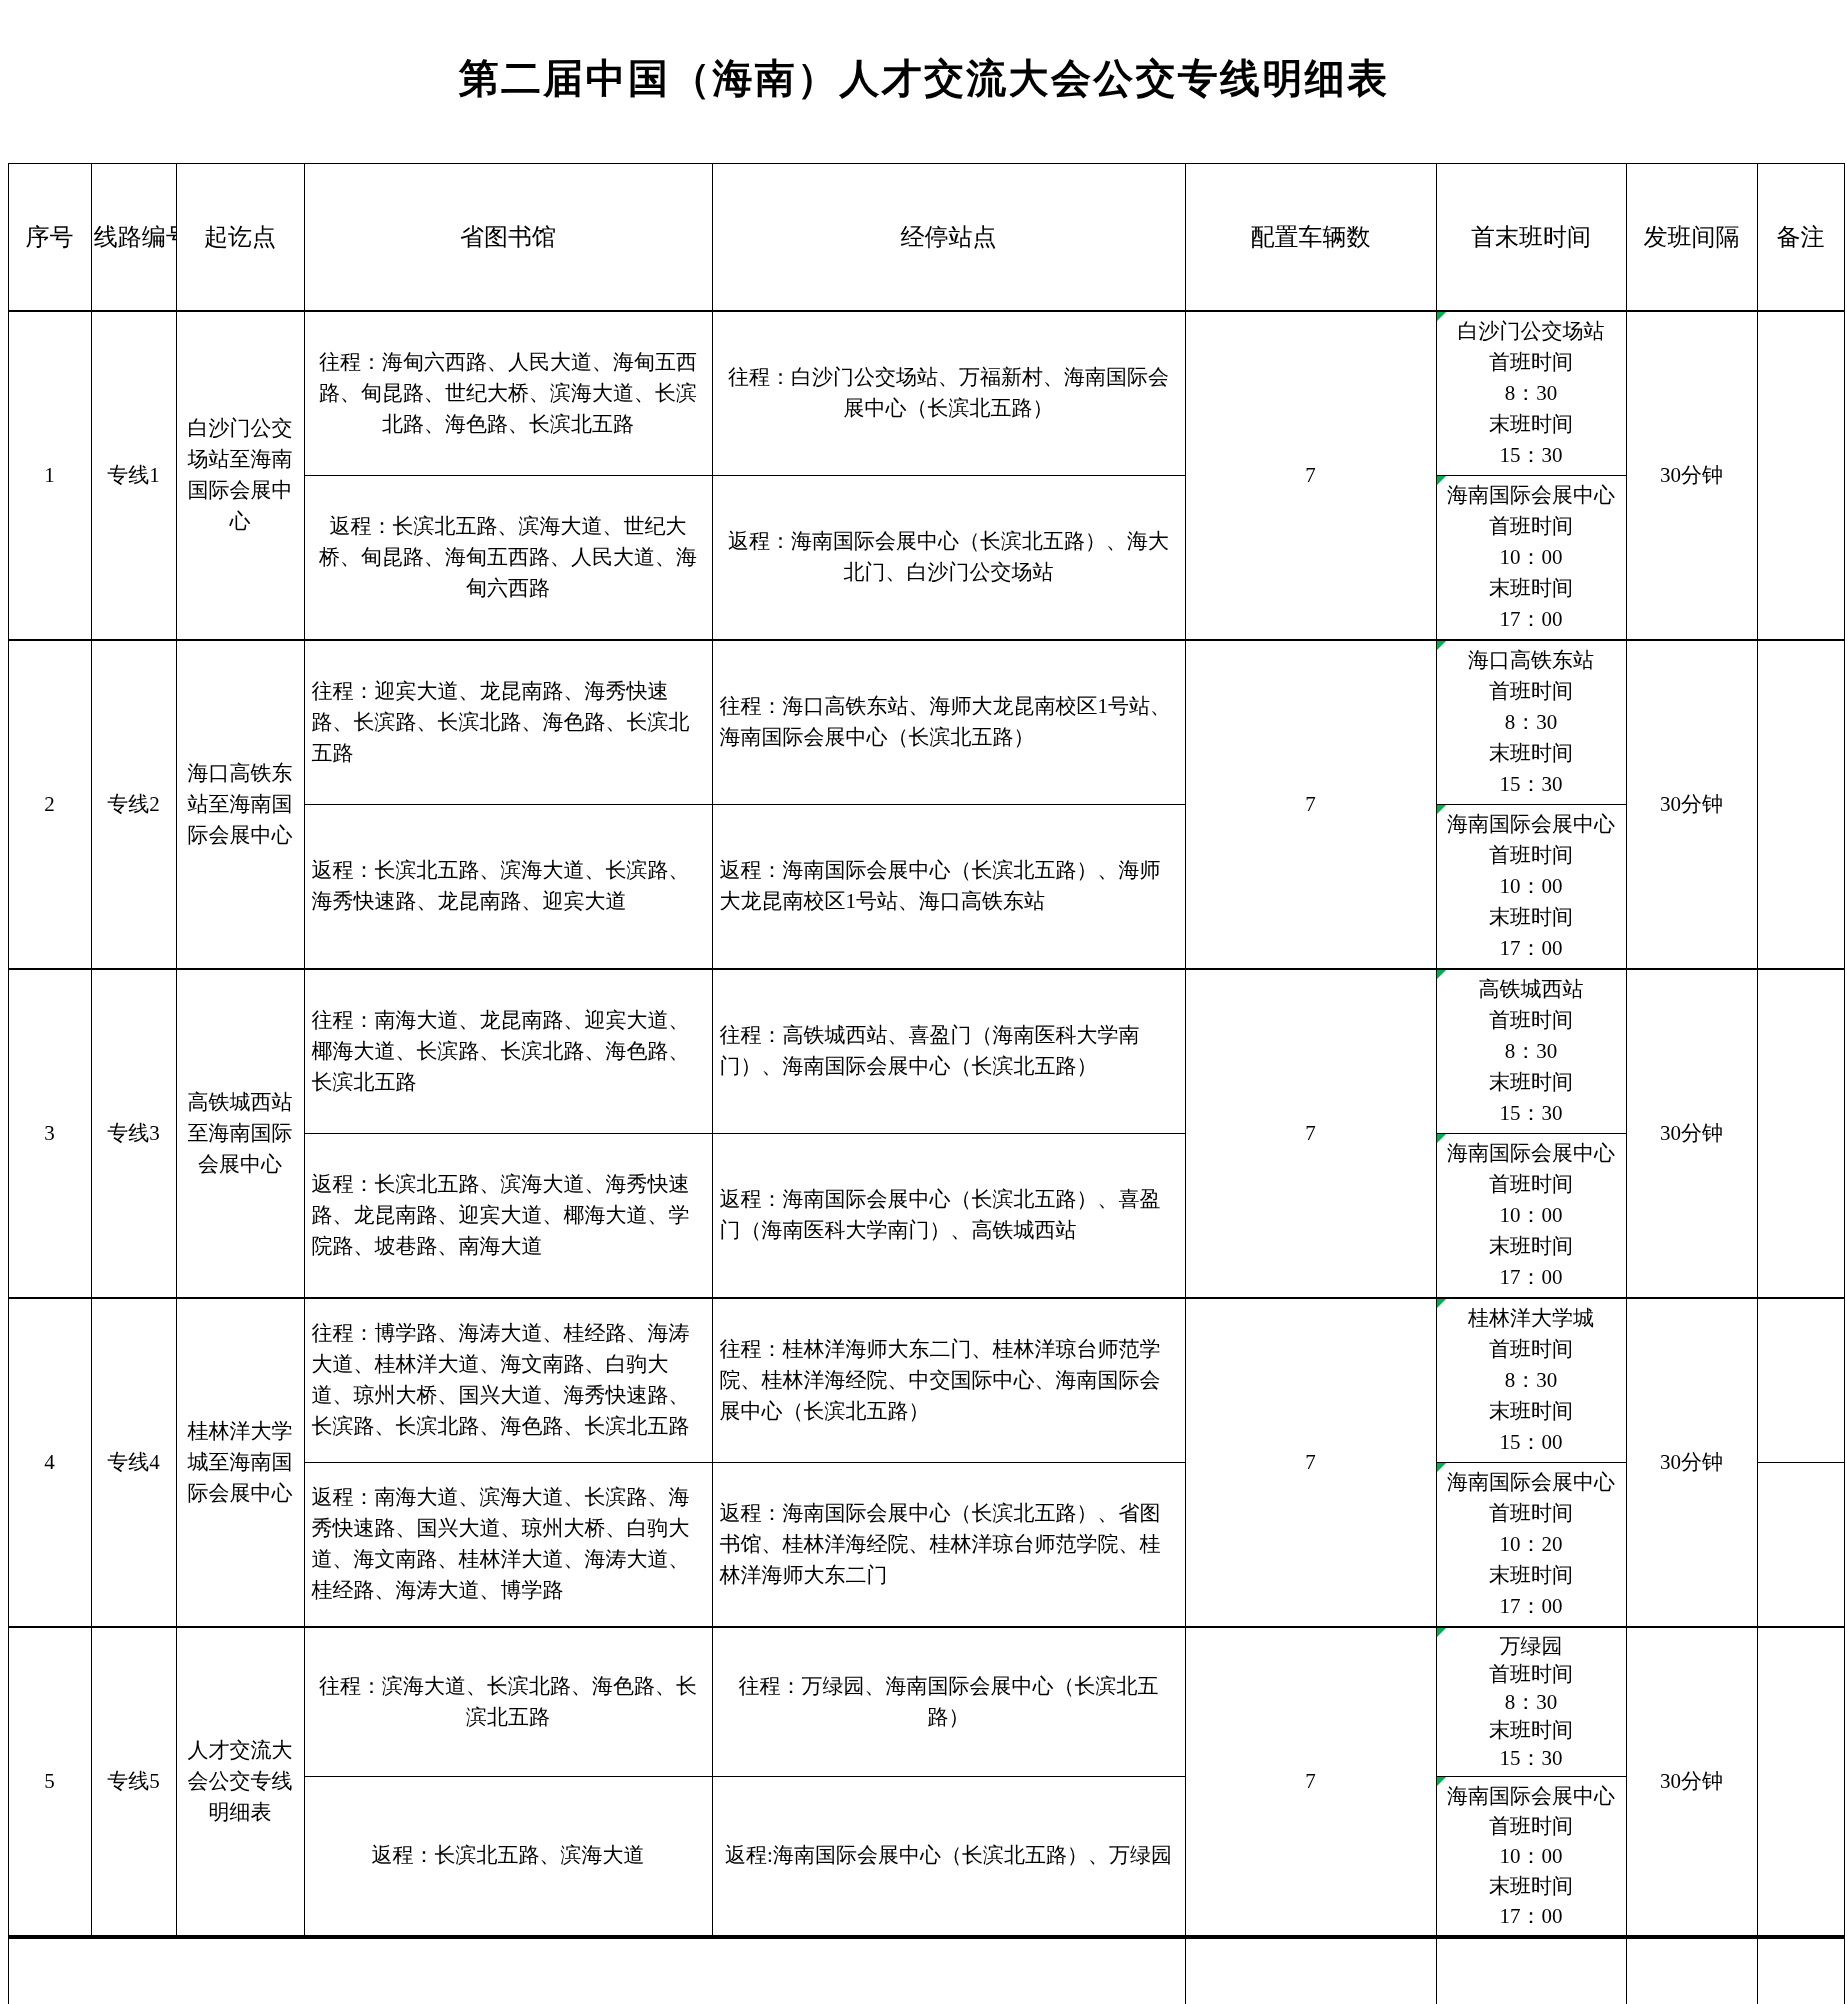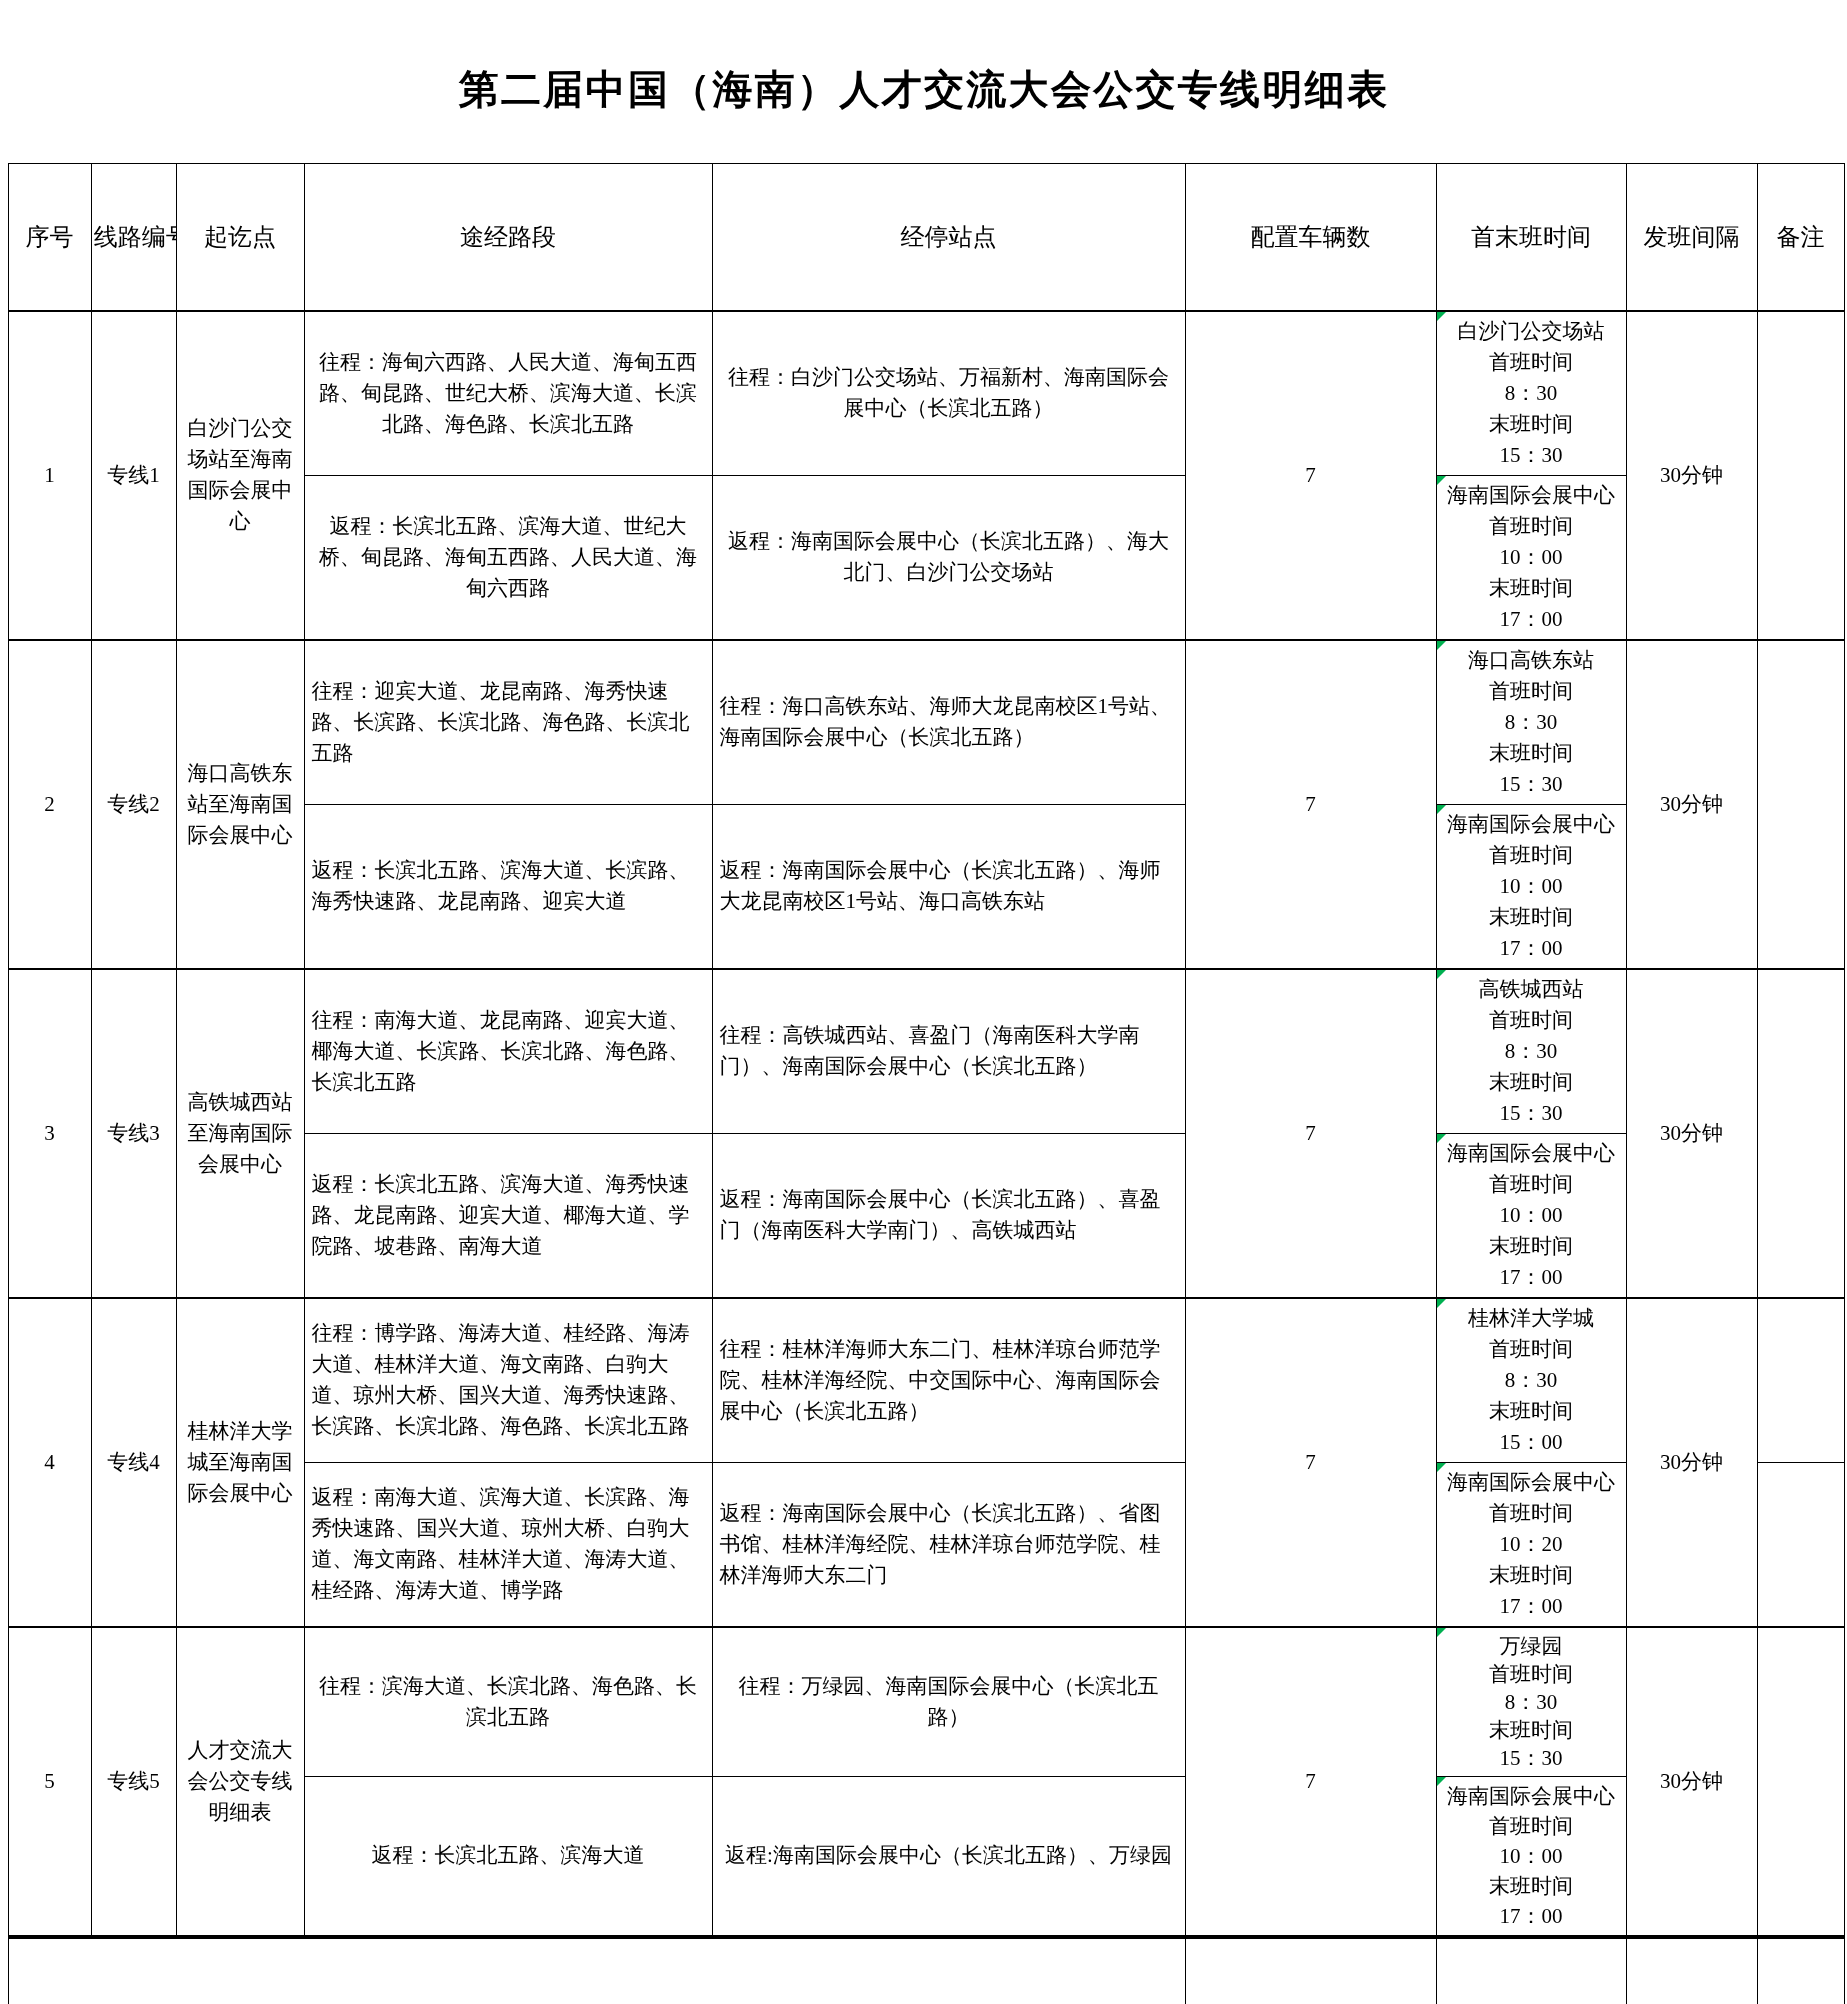--- a/index.html
+++ b/index.html
@@ -6,21 +6,21 @@
   body {
     width: 1848px; height: 2005px;
     background: #ffffff;
     overflow: hidden;
     position: relative;
     font-family: "Liberation Serif", "DejaVu Serif", serif;
     color: #000;
   }
   .title {
     position: absolute;
-    left: 0; top: 63px;
+    left: 0; top: 52px;
     width: 1848px; height: 53px;
     line-height: 53px;
     text-align: center;
     font-size: 40px;
     font-weight: bold;
     letter-spacing: 2.3px;
     white-space: nowrap;
   }
   table.grid {
     position: absolute;
@@ -82,21 +82,21 @@
       <col style="width:251px">
     <col style="width:190px">
       <col style="width:131px">
       <col style="width:87px">
   </colgroup>
   <thead>
     <tr style="height:147px">
       <th>序号</th>
       <th>线路编号</th>
       <th>起讫点</th>
-      <th>途经路段</th>
+      <th>省图书馆</th>
       <th>经停站点</th>
       <th>配置车辆数</th>
       <th>首末班时间</th>
       <th>发班间隔</th>
       <th>备注</th>
     </tr>
   </thead>
   <tbody id="table-body">
       <tr class="blk-top align-center" style="height: 155px;">
         <td rowspan="2" class="c-seq">1</td>

